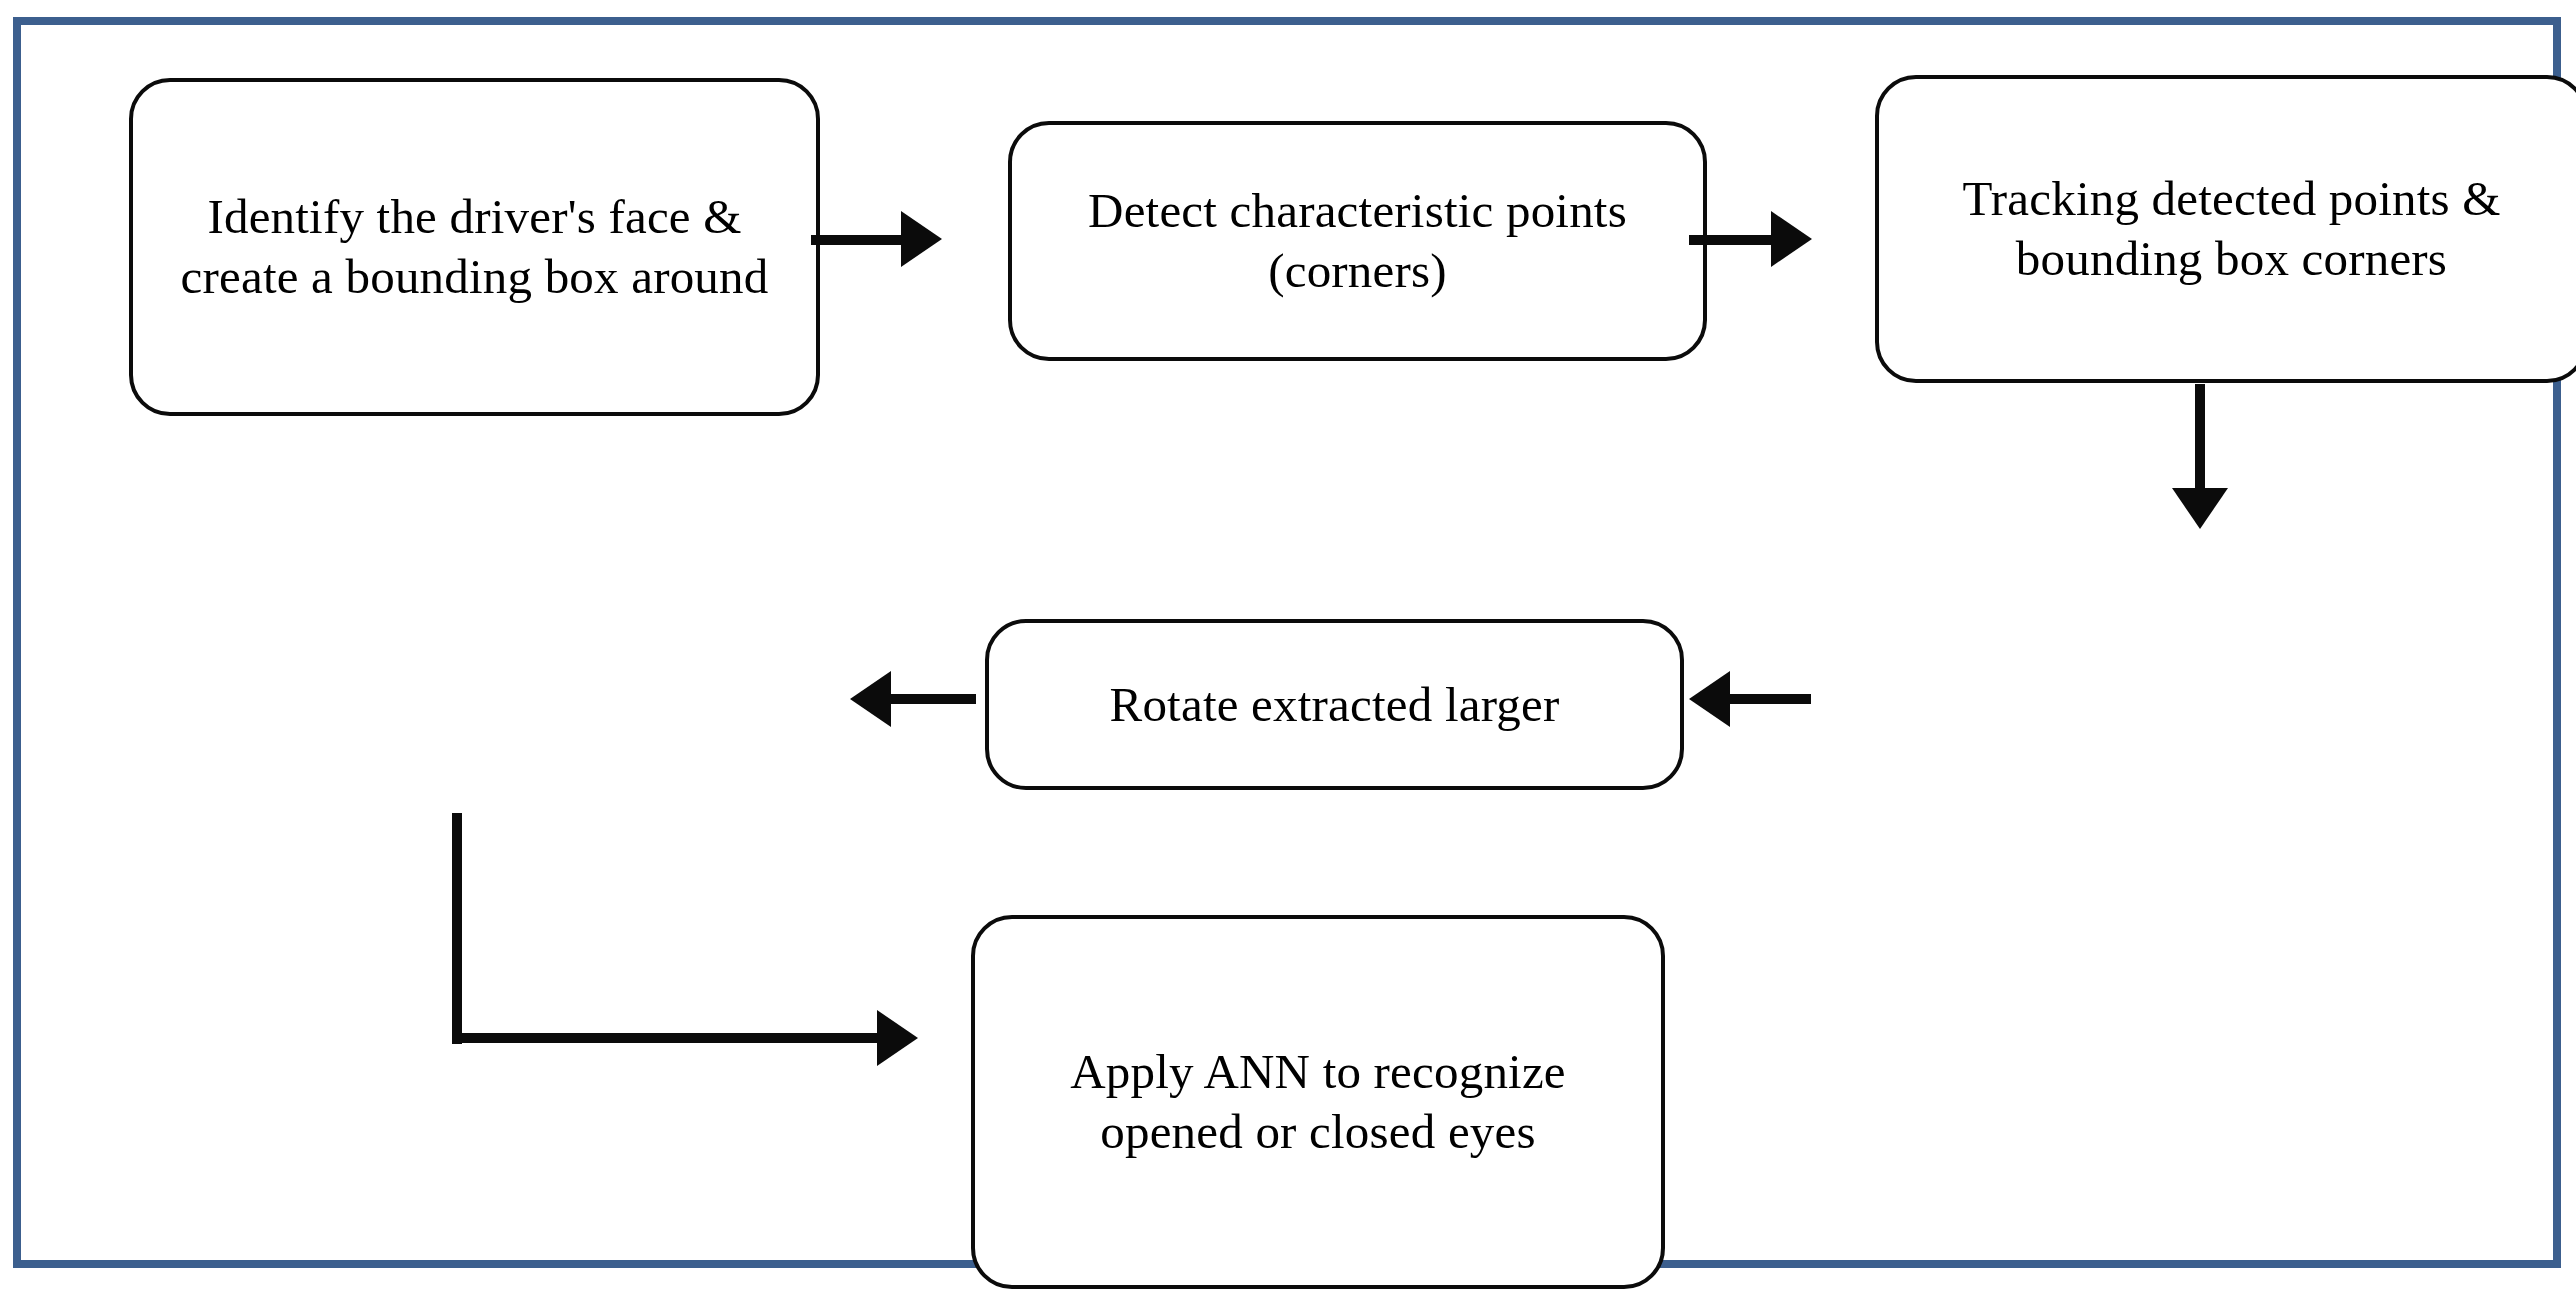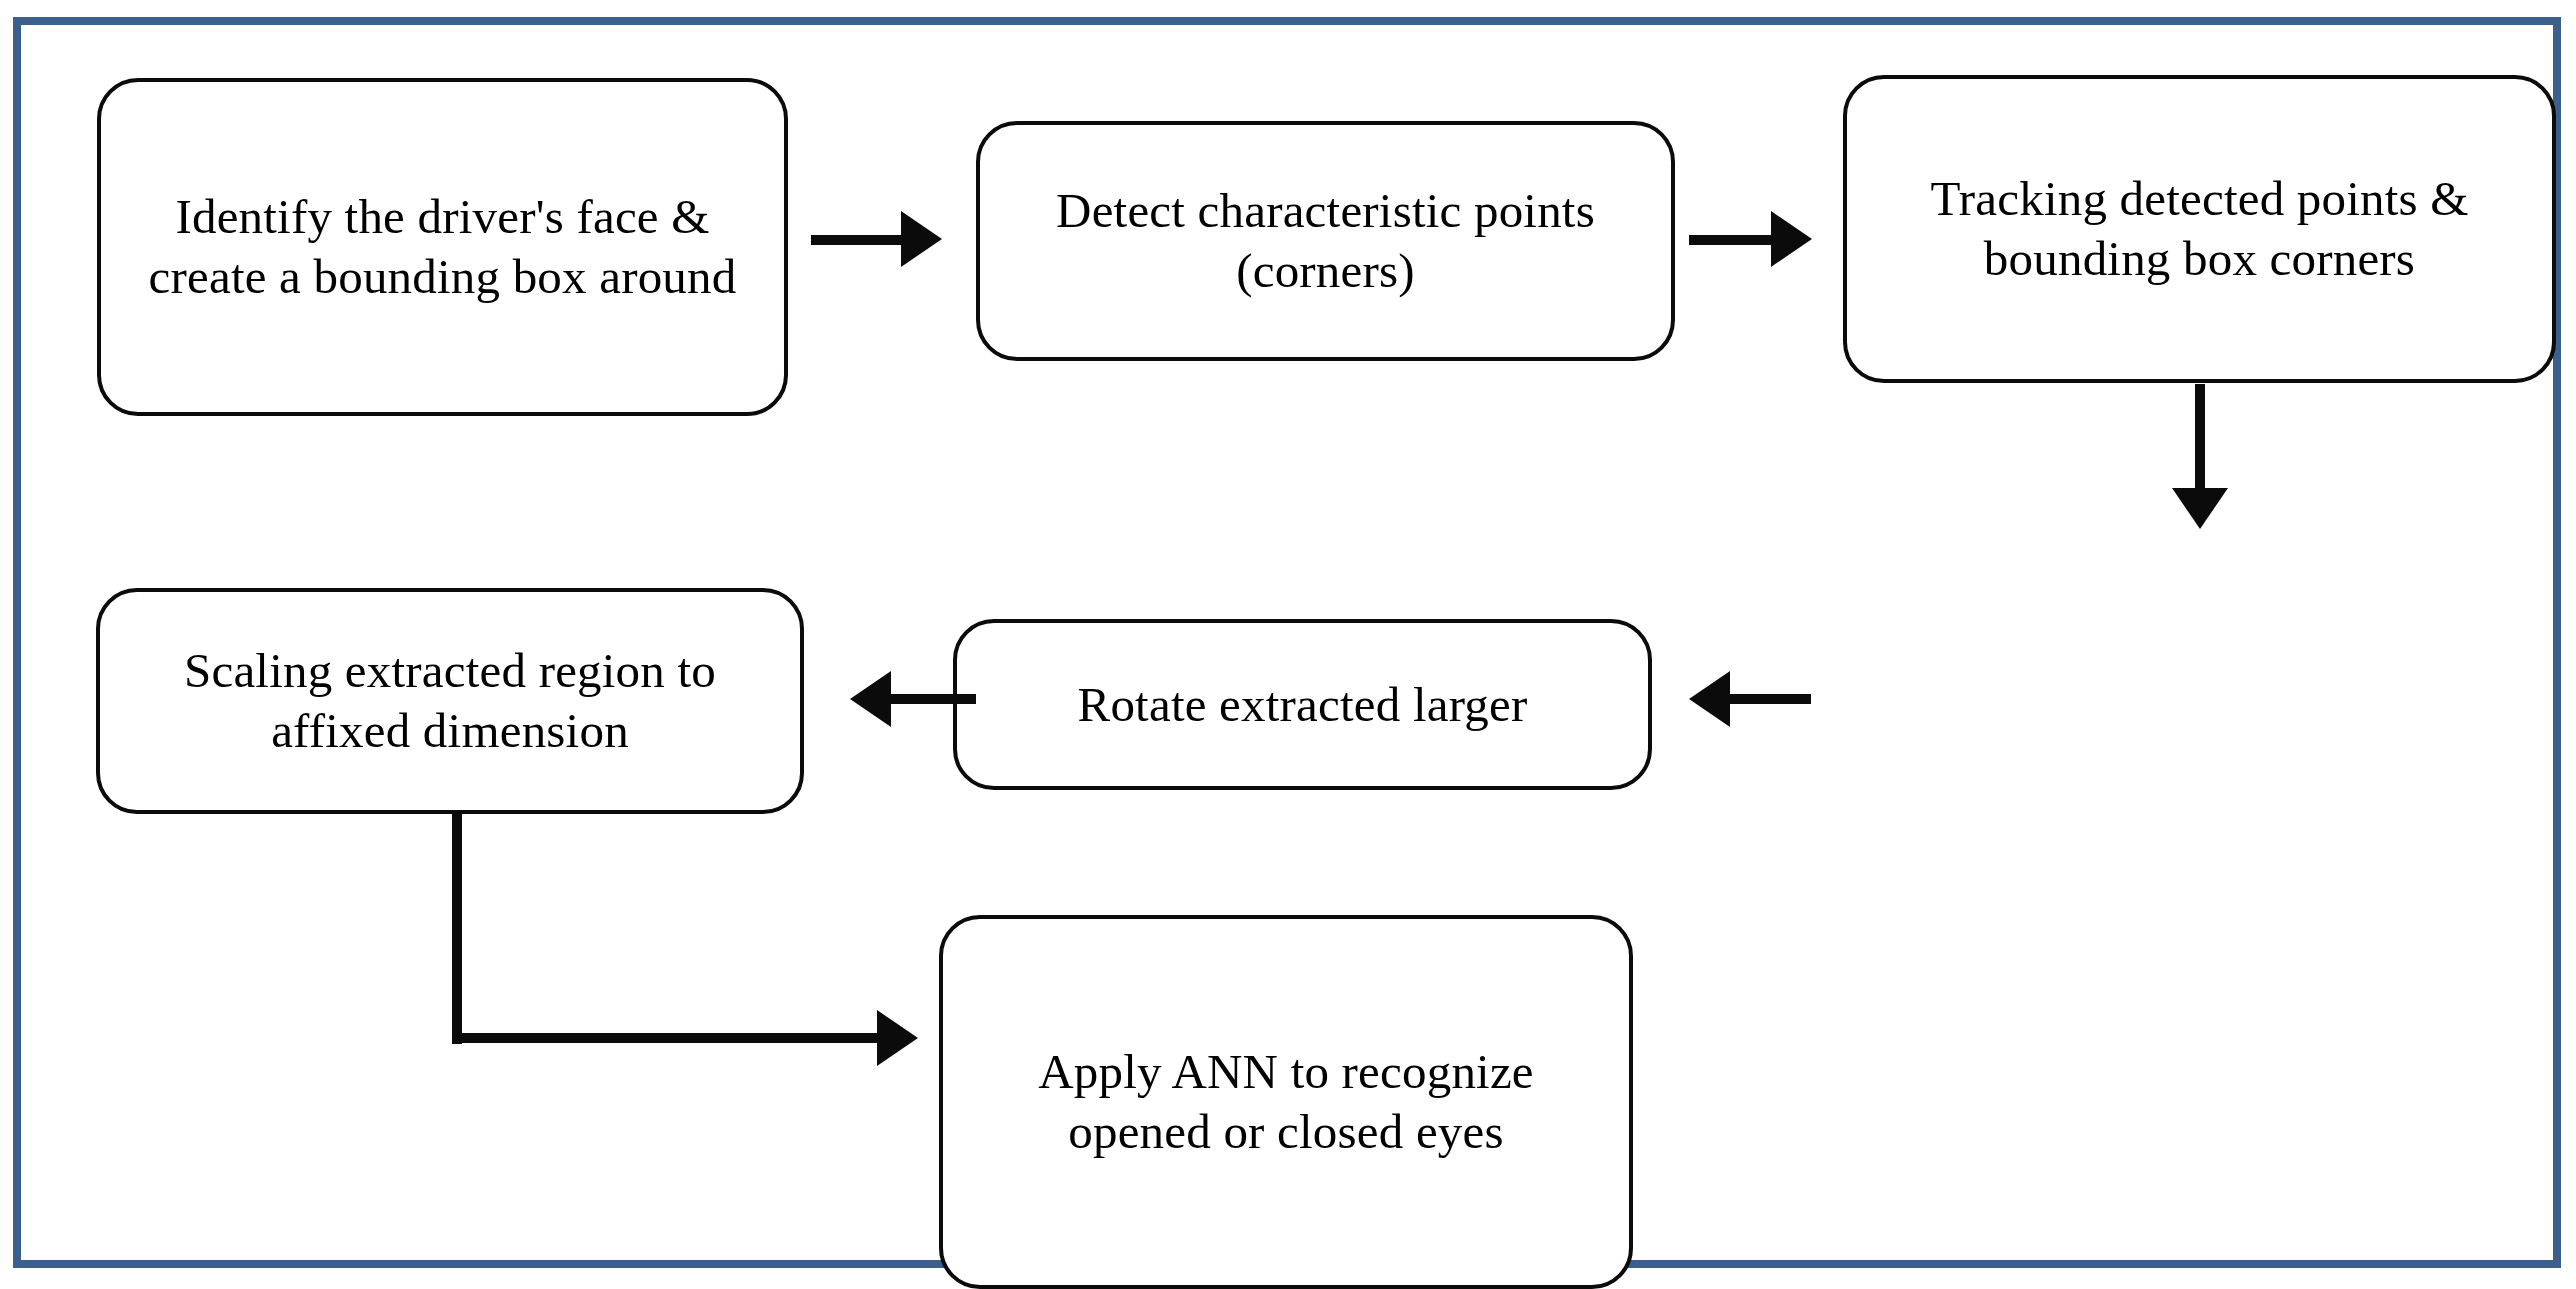--- a/index.html
+++ b/index.html
@@ -41,20 +41,21 @@
     background: #ffffff;
     display: flex;
     align-items: center;
     justify-content: flex-start;
     text-align: center;
     color: #000000;
     font-size: 49px;
     line-height: 1.22;
     padding: 5.6px 20.5px;
     letter-spacing: 0.2px;
+    margin-left: 32px;
   }
   .node .label {
     display: block;
     width: 100%;
   }
 
   
   #node-identify   { left: 76px;   top: 53px;   width: 691px;  height: 338px; }
   #node-detect     { left: 955px;  top: 96px;  width: 699px;  height: 240px; }
   #node-tracking   { left: 1822px; top: 50px;   width: 713px;  height: 308px; font-family: Liberation Serif, serif; }
@@ -131,23 +132,20 @@
 
     <div class="node" id="node-tracking">
       <span class="label">Tracking detected points &amp; bounding box corners</span>
     </div>
 
 
     <div class="node" id="node-rotate">
       <span class="label">Rotate extracted larger</span>
     </div>
 
-    <div class="node" id="node-scaling">
-      <span class="label">Scaling extracted region to affixed dimension</span>
-    </div>
 
     <div class="node" id="node-ann">
       <span class="label">Apply ANN to recognize opened or closed eyes</span>
     </div>
 
     <div class="hline" id="conn1-line"></div>
     <div class="arrowhead arrow-right" id="conn1-head"></div>
 
     <div class="hline" id="conn2-line"></div>
     <div class="arrowhead arrow-right" id="conn2-head"></div>

